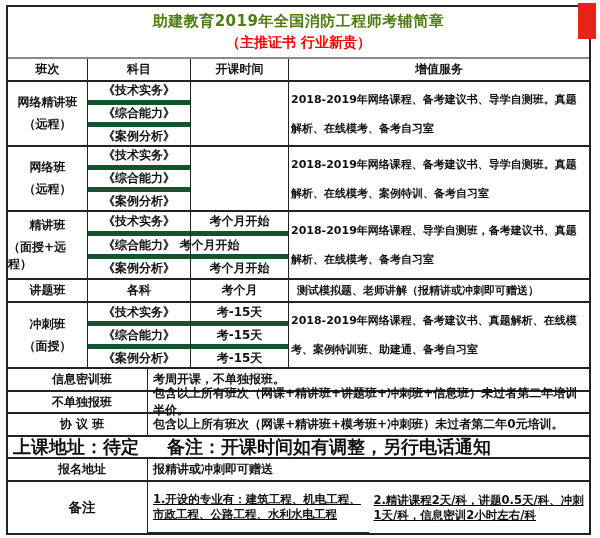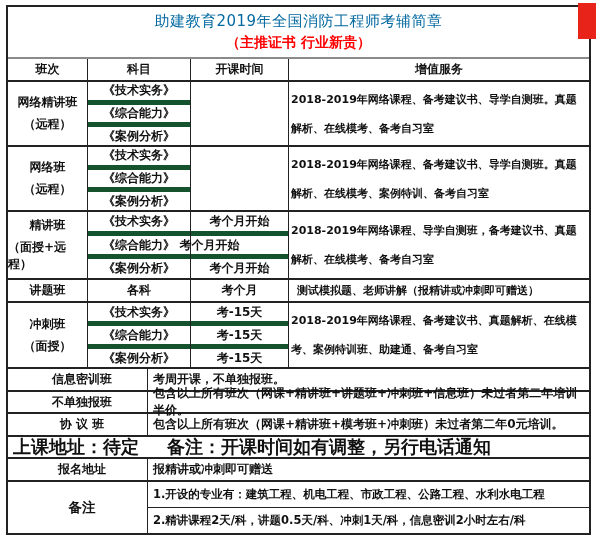--- a/index.html
+++ b/index.html
@@ -9,21 +9,21 @@
 
   .table { position:absolute; left:6px; top:5px; width:585px; height:530px;
            border:2px solid #222; background:#fff; display:flex; flex-direction:column; }
 
   .row { display:flex; width:100%; }
   .bb2 { border-bottom:2px solid #222; }
 
   
   .title-cell { height:52px; display:flex; flex-direction:column; align-items:center;
                 justify-content:center; gap:3px; border-bottom:2px solid #8a8a8a; }
-  .title-line1 { color:#0369a1; font-weight:normal; font-size:15px; letter-spacing:0.5px; }
+  .title-line1 { color:#4d7c0f; font-weight:bold; font-size:15px; letter-spacing:0.5px; }
   .title-line2 { color:#fe0000; font-weight:bold; font-size:14px; }
 
   
   .hdr { height:23px; }
   .cell { display:flex; align-items:center; justify-content:center;
           font-weight:bold; font-size:12px; color:#111; }
   .c1 { width:80px;  border-right:1px solid #222; }
   .c2 { width:103px; border-right:1px solid #222; }
   .c3 { width:98px;  border-right:1px solid #222; }
   .c4 { flex:1; }
@@ -43,21 +43,21 @@
 
   
   .lab { width:140px; border-right:1px solid #222; display:flex; align-items:center;
          justify-content:center; font-weight:bold; font-size:12px; color:#111;padding-left:9px; }
   .content { flex:1; display:flex; align-items:center; padding-left:5px;
              font-weight:bold; font-size:12px; color:#111; }
 
   .loc-row { display:flex; align-items:center; gap:28px; padding-left:5px;
              font-weight:bold; font-size:18px; color:#111; }
 
-  .notes-col { flex:1; display:flex; flex-direction:column; }
+  .notes-col { flex:1; display:flex; flex-direction:row;text-decoration:underline; }
   .note-line { flex:1; display:flex; align-items:center; padding-left:5px;
                font-weight:bold; font-size:11.5px; color:#111; border-bottom:1px solid #222; }
   .note-line:last-child { border-bottom:none; }
   .notes-lab { font-size:13.5px; }
 
   .stamp { position:absolute; left:578px; top:3px; width:18px; height:36px; }
 </style>
 </head>
 <body>
 

